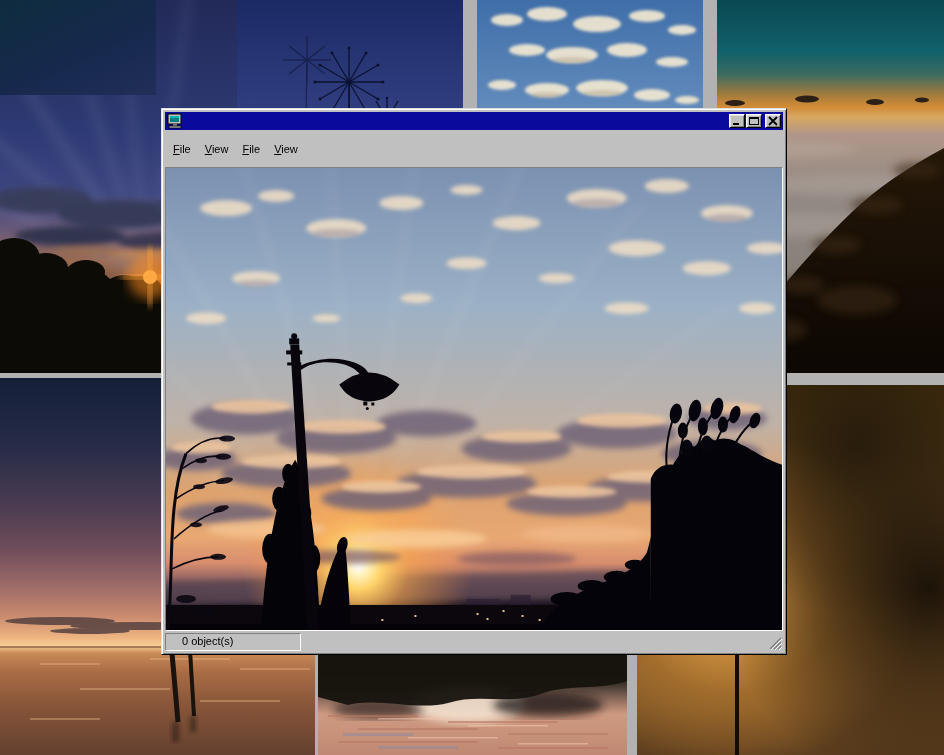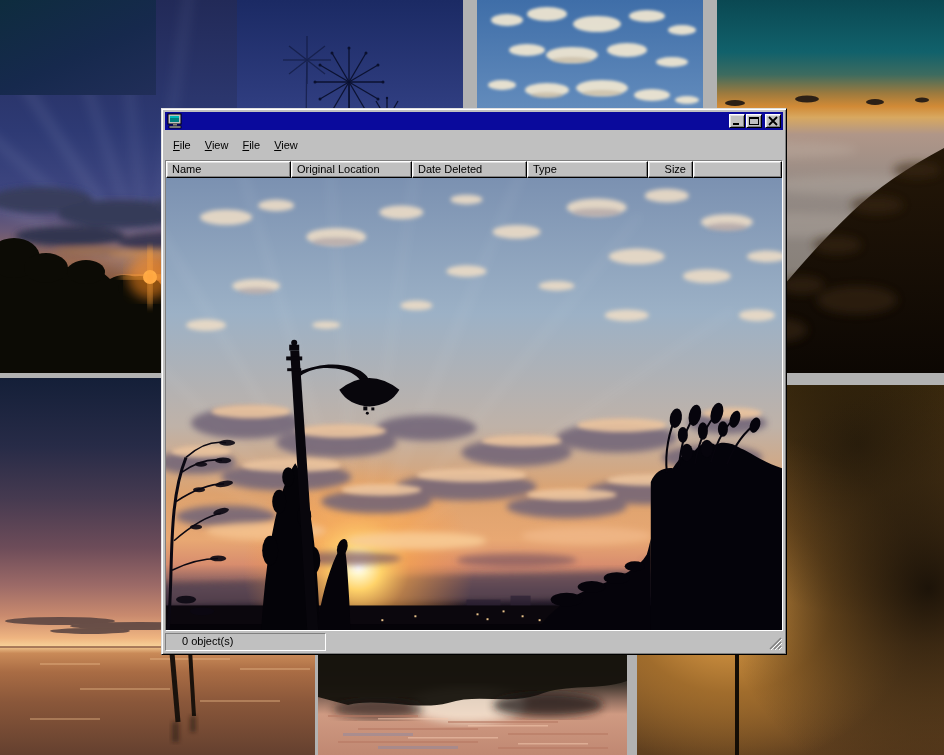--- a/index.html
+++ b/index.html
@@ -36,21 +36,21 @@
   #titlebar { height:18px; background:#0a0a9c; display:flex; align-items:center; padding:1px 2px; flex:none; }
   #title-icon { width:16px; height:16px; flex:none; }
   #title-text { color:#fff; font-size:11px; font-weight:bold; margin-left:3px; }
   #titlebar .spacer { flex:1; }
   .tbtn { width:16px; height:14px; background:#c0c0c0; flex:none; margin-left:1px;
     border:1px solid; border-color:#fff #000 #000 #fff;
     box-shadow: inset 1px 1px 0 #dfdfdf, inset -1px -1px 0 #808080;
     display:flex; align-items:center; justify-content:center; }
   #btn-close { margin-left:3px; }
 
-  #menubar { height:30px; display:flex; align-items:center; padding-left:1px; flex:none; }
+  #menubar { height:37px; display:flex; align-items:center; padding-left:1px; flex:none; }
   .menu-item { font-size:11px; color:#000; padding:2px 7px; }
   .menu-item::first-letter { text-decoration:underline; }
 
   #listview { flex:1; display:flex; flex-direction:column; overflow:hidden;
     border:1px solid; border-color:#808080 #fff #fff #808080;
     box-shadow: inset 1px 1px 0 #0a0a0a; background:#000; }
   #header-row { height:17px; display:flex; flex:none; background:#c0c0c0; }
   .col { height:17px; background:#c0c0c0; font-size:11px; color:#000; line-height:15px;
     padding-left:5px; border:1px solid; border-color:#fff #000 #000 #fff;
     box-shadow: inset -1px -1px 0 #808080, inset 1px 1px 0 #dfdfdf;
@@ -60,21 +60,21 @@
   .col:nth-of-type(3){ width:115px; }
   .col:nth-of-type(4){ width:121px; }
   .col:nth-of-type(5){ width:45px; text-align:right; padding-right:6px; padding-left:0; }
   .col:nth-of-type(6){ flex:1; }
   #photo-area { flex:1; position:relative; }
   #photo-area svg { position:absolute; inset:0; width:100%; height:100%; }
 
   #statusbar { height:18px; margin-top:2px; display:flex; flex:none; position:relative; }
   .status-panel { border:1px solid; border-color:#808080 #fff #fff #808080;
     font-size:11px; color:#000; line-height:15px; padding-left:5px; background:#c0c0c0; }
-  #status-objects { width:161px; flex:none; margin-right:4px;padding-left:16px; }
+  #status-objects { width:136px; flex:none; margin-right:4px;padding-left:16px; }
   #status-bytes { flex:1; }
   #grip { position:absolute; right:1px; bottom:1px; width:13px; height:13px; }
 </style>
 </head>
 <body>
 
 <div class="tile" id="tile-rays">
   <svg viewBox="0 0 237 373" preserveAspectRatio="none">
     <defs>
       <linearGradient id="raysSky" x1="0" y1="0" x2="0" y2="1">
@@ -430,28 +430,20 @@
   </div>
 
   <div id="menubar">
     <span class="menu-item">File</span>
     <span class="menu-item">View</span>
     <span class="menu-item">File</span>
     <span class="menu-item">View</span>
   </div>
 
   <div id="listview">
-    <div id="header-row">
-      <div class="col">Name</div>
-      <div class="col">Original Location</div>
-      <div class="col">Date Deleted</div>
-      <div class="col">Type</div>
-      <div class="col">Size</div>
-      <div class="col"></div>
-    </div>
 
     <div id="photo-area">
       <svg viewBox="0 0 615 461" preserveAspectRatio="none">
         <defs>
           <linearGradient id="mainSky" x1="0" y1="0" x2="0" y2="1">
             <stop offset="0" stop-color="#7b91b1"></stop>
               <stop offset=".30" stop-color="#9cb1c6"></stop>
             <stop offset=".55" stop-color="#bfb2a8"></stop>
               <stop offset=".70" stop-color="#dda26e"></stop>
             <stop offset=".80" stop-color="#e8a873"></stop>

